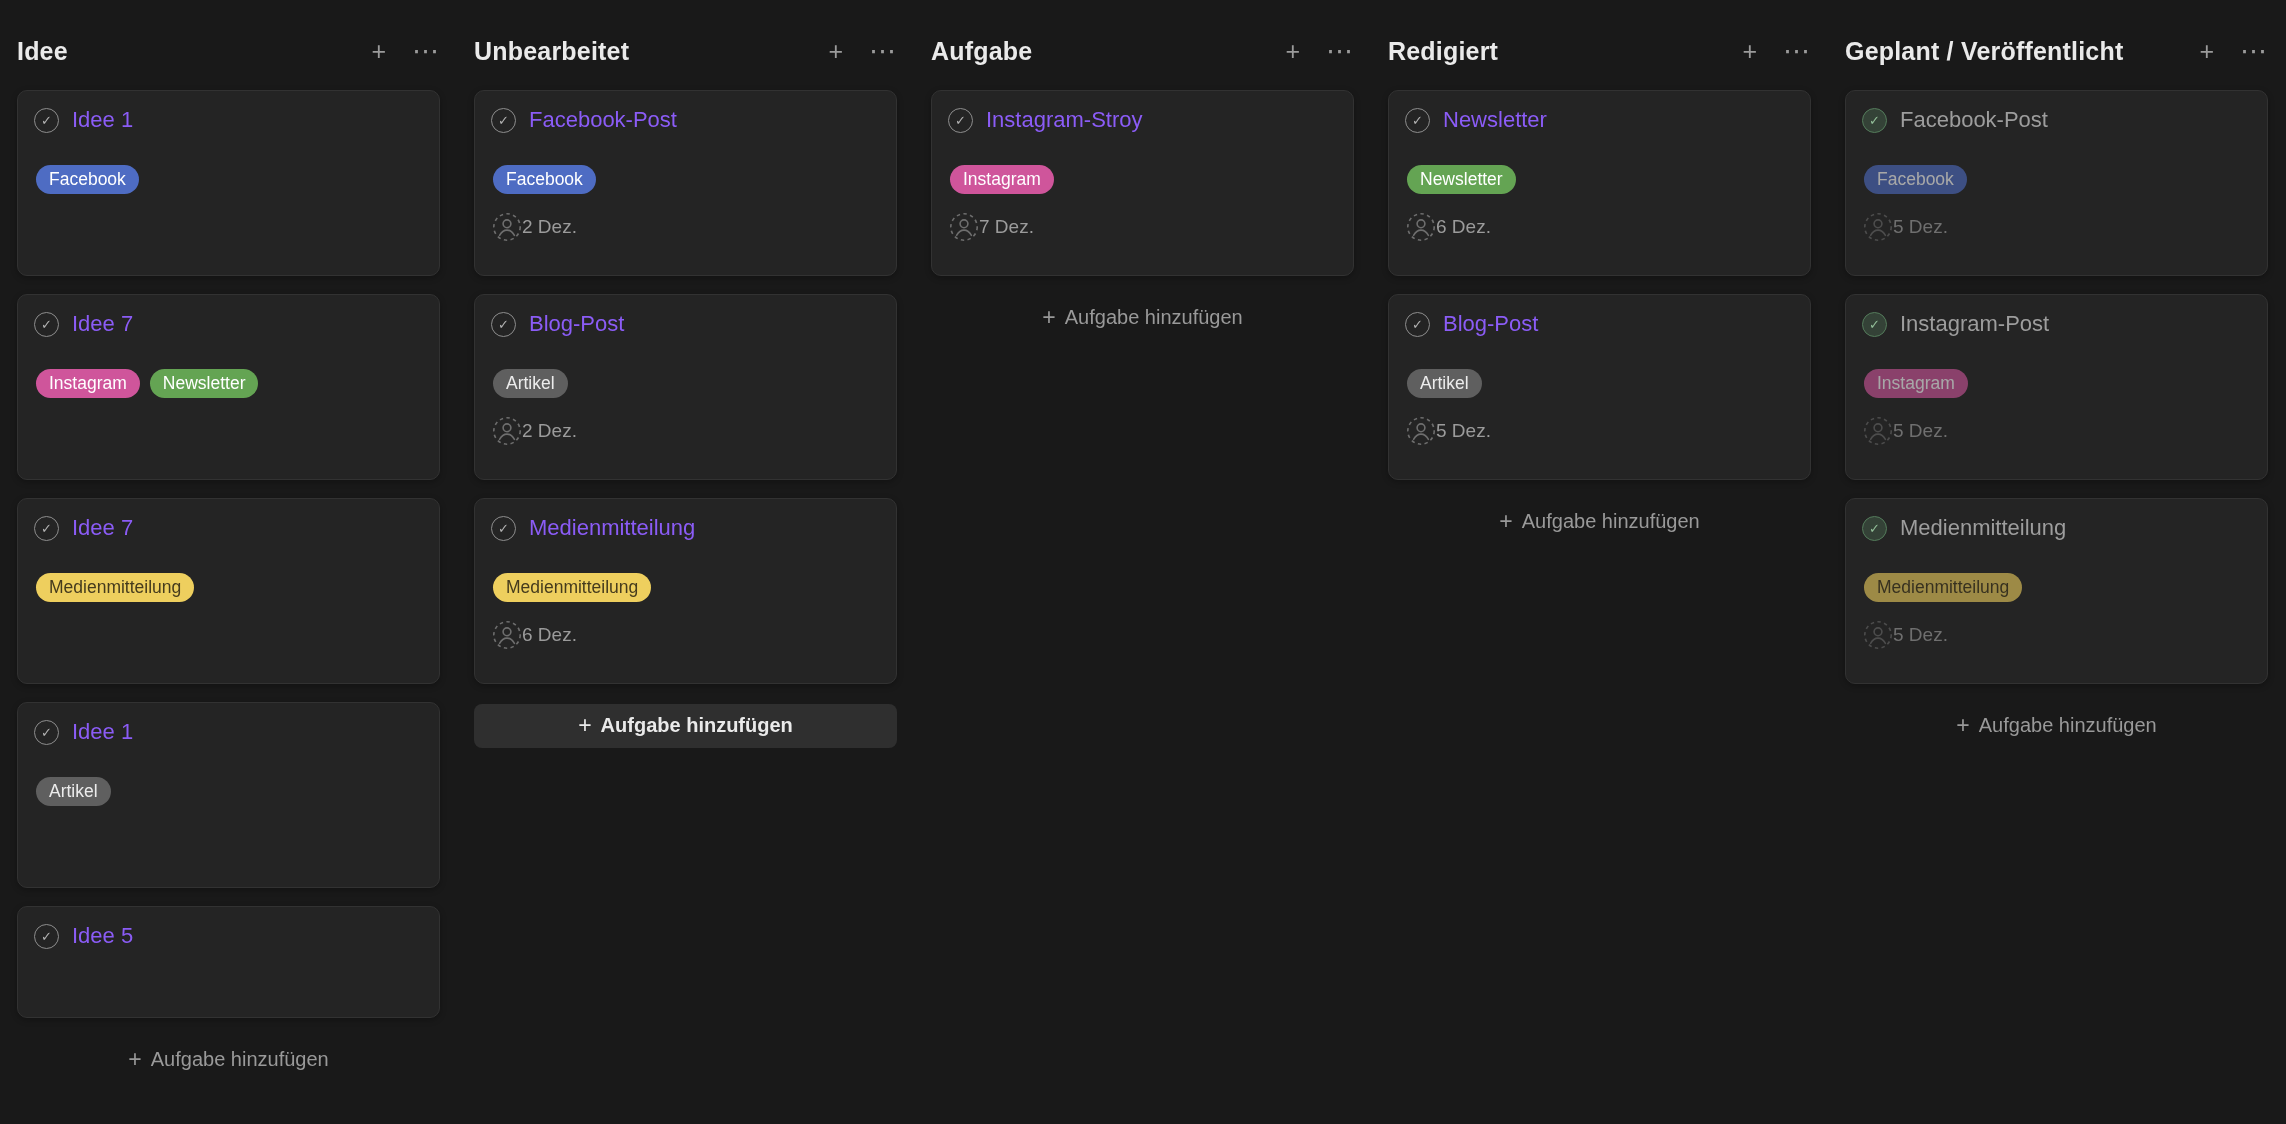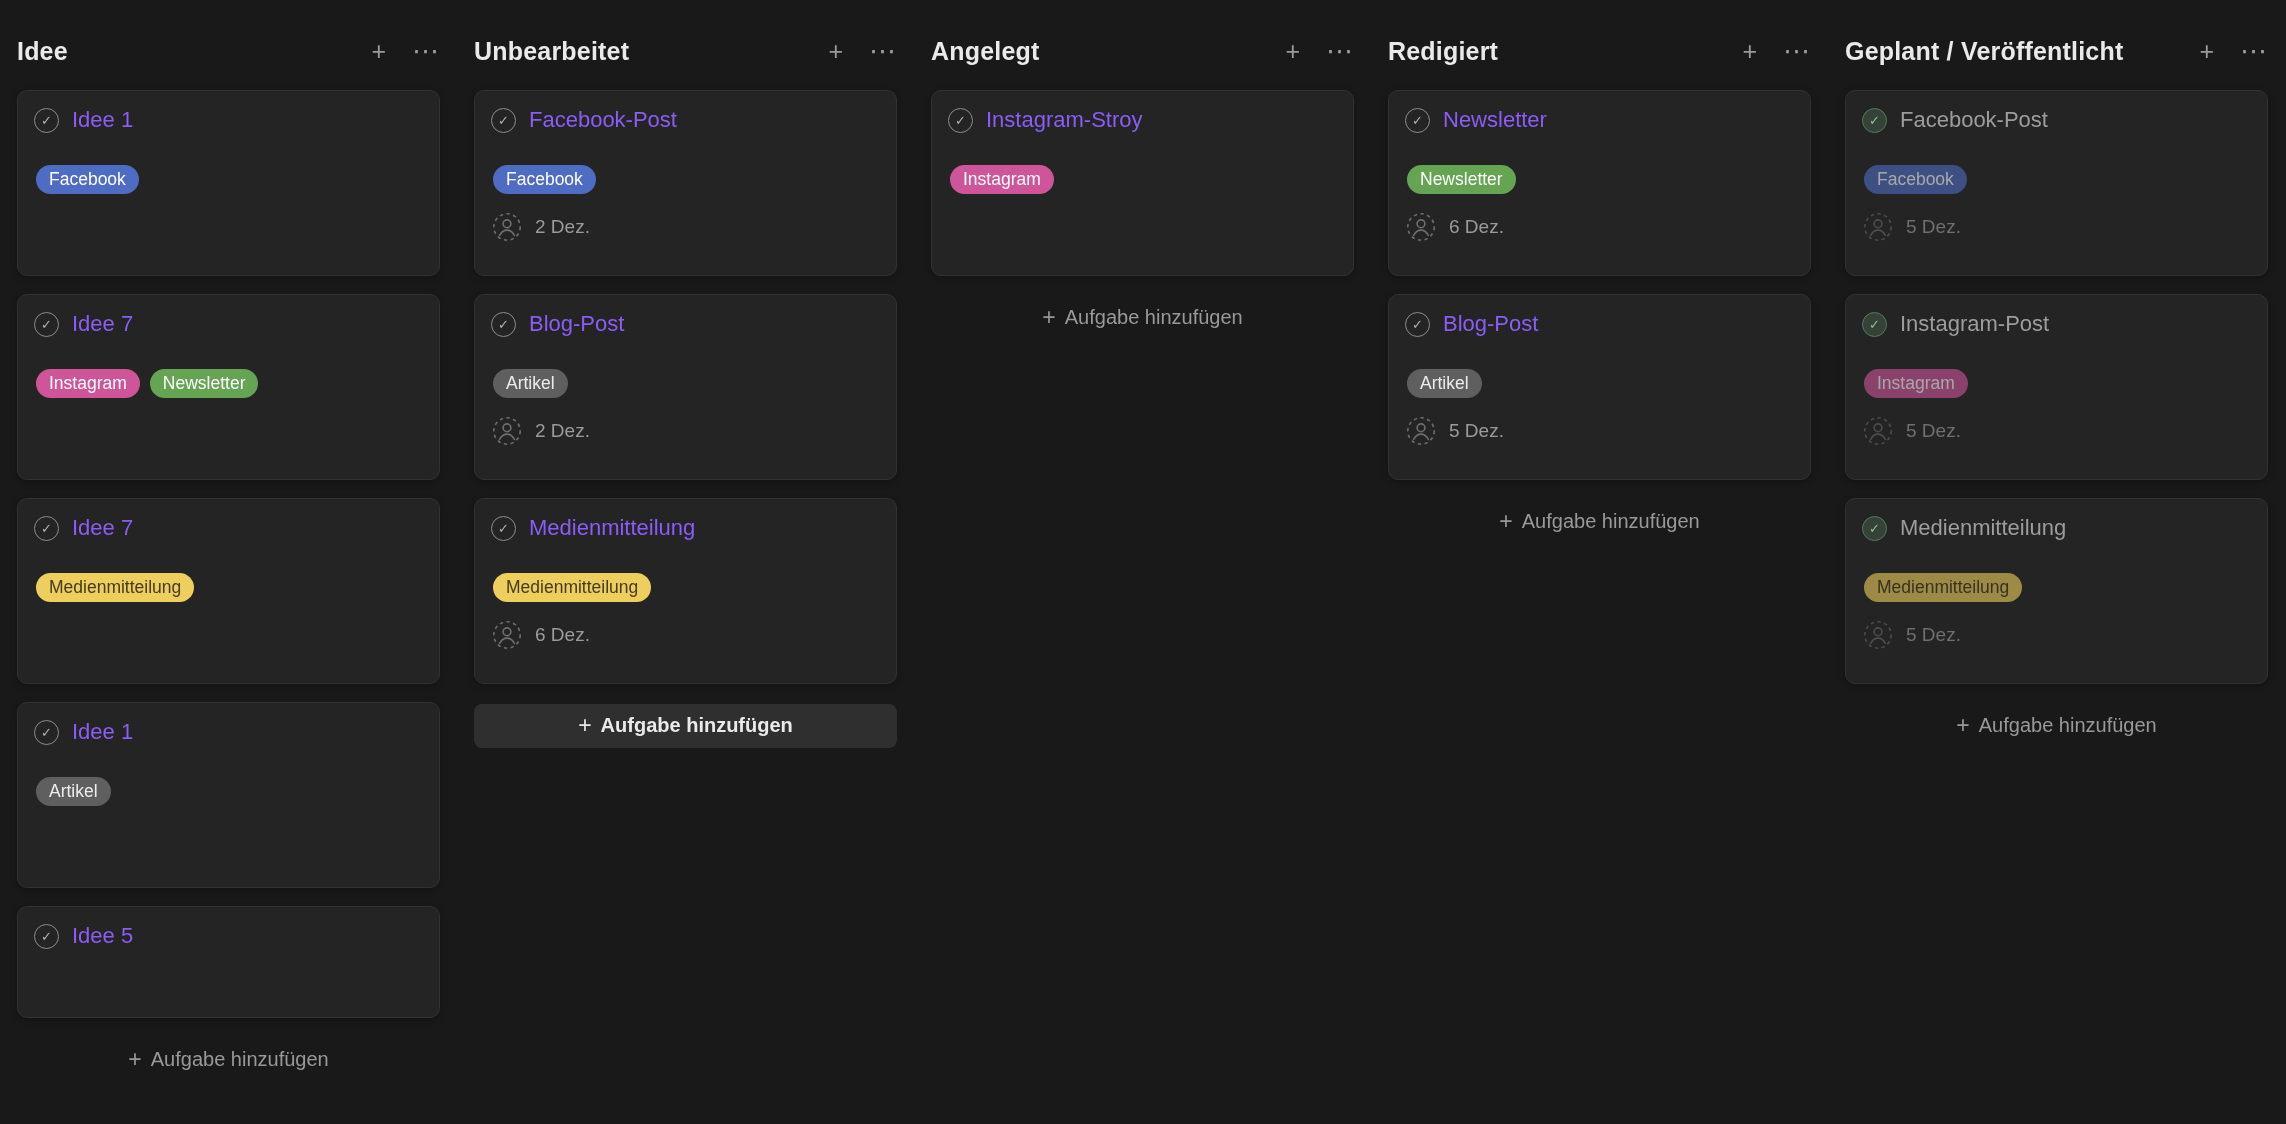--- a/index.html
+++ b/index.html
@@ -69,21 +69,21 @@
   .card-title { font-size: 22px; font-weight: 500; color: #8b5cf6; }
   .tags { display: flex; flex-wrap: wrap; gap: 10px; margin-top: 32px; margin-left: 2px; }
   .tag {
     display: inline-block;
     font-size: 17.5px; font-weight: 500;
     padding: 4px 13px 5px 13px;
     border-radius: 15px;
     line-height: 1.15;
     white-space: nowrap;
   }
-  .meta-row { display: flex; align-items: center; gap: 13px; margin-top: 18px; margin-left: 1px; }
+  .meta-row { display: flex; align-items: center; margin-top: 18px; margin-left: 1px; }
   .avatar { width: 30px; height: 30px; flex: 0 0 auto; display: flex; }
   .date { font-size: 19px; color: #9b9b9b; }
   
   .card[data-done="true"] .card-title { color: #9d9d9d; }
   .card[data-done="true"] .tag { opacity: 0.6; }
   .card[data-done="true"] .date { color: #6f6f6f; }
   .card[data-done="true"] .avatar { opacity: 0.55; }
   .card[data-done="true"] .check {
     border-color: #547c5b;
     background: rgba(84, 124, 91, 0.35);
@@ -256,36 +256,46 @@
       </article>
     </div>
     <button class="add-card highlighted">
       <span class="plus-glyph">+</span>
       <span>Aufgabe hinzufügen</span>
     </button>
   </section>
 
   <section class="column">
     <header class="col-header">
-      <h2 class="col-title">Angelegt</h2>
+      <h2 class="col-title">Aufgabe</h2>
       <div class="col-actions">
         <button class="icon-btn"><span>+</span></button>
         <button class="icon-btn ellipsis"><span>⋯</span></button>
       </div>
     </header>
     <div class="cards">
       <article class="card" data-done="false">
         <div class="card-title-row">
           <span class="check">
               <i>✓</i>
             </span>
           <span class="card-title">Instagram-Stroy</span>
         </div>
         <div class="tags">
           <span class="tag" style="background: rgb(207, 85, 155); color: rgb(255, 255, 255);">Instagram</span>
+        </div>
+        <div class="meta-row">
+          <span class="avatar">
+            <svg width="30" height="30" viewBox="0 0 30 30" fill="none">
+                <circle cx="15" cy="15" r="13.2" stroke="#6e6e6e" stroke-width="1.6" stroke-dasharray="3.4 3.4"></circle>
+                <circle cx="15" cy="11.8" r="3.9" stroke="#6e6e6e" stroke-width="1.6"></circle>
+                <path d="M7.6 23.4c1.9-3.6 4.4-5.3 7.4-5.3s5.5 1.7 7.4 5.3" stroke="#6e6e6e" stroke-width="1.6" stroke-linecap="round"></path>
+              </svg>
+          </span>
+          <span class="date">7 Dez.</span>
         </div>
       </article>
     </div>
     <button class="add-card">
       <span class="plus-glyph">+</span>
       <span>Aufgabe hinzufügen</span>
     </button>
   </section>
 
   <section class="column">

